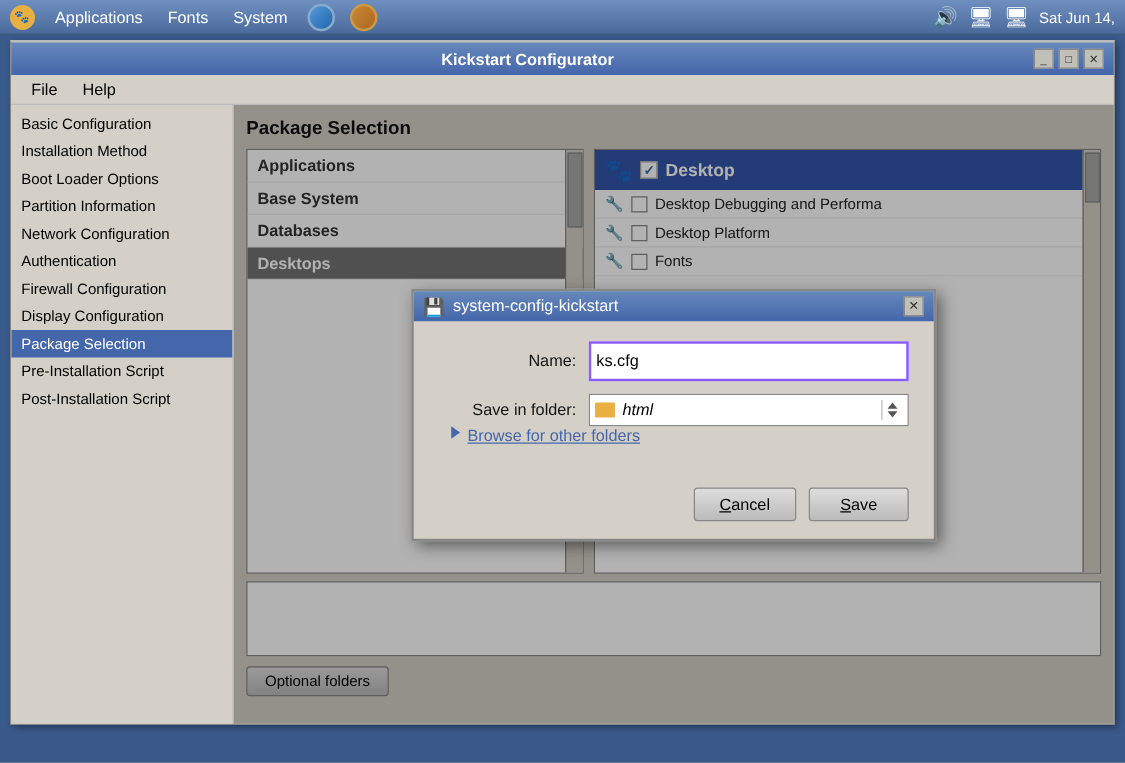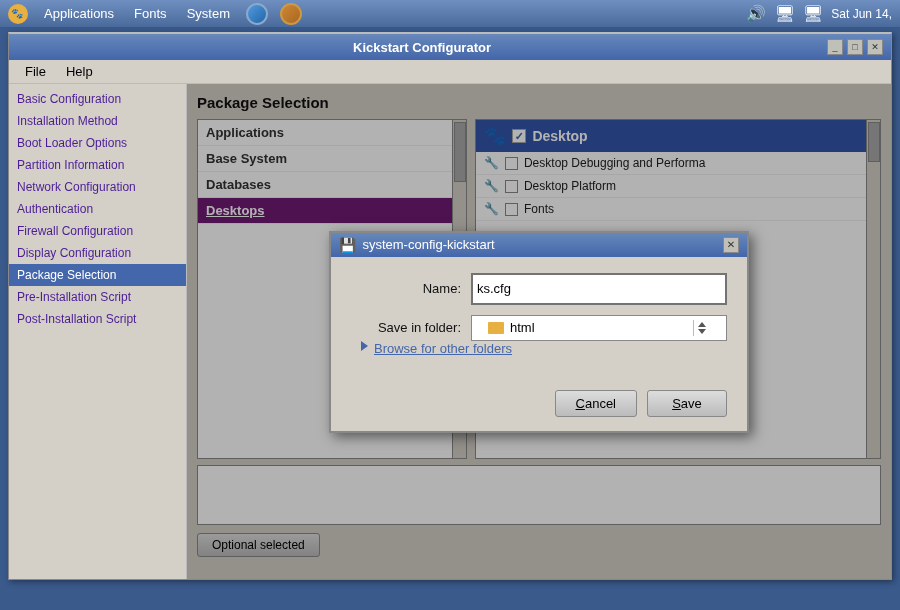--- a/index.html
+++ b/index.html
@@ -107,21 +107,21 @@
       width: 178px;
       background: #d4d0c8;
       border-right: 1px solid #bbb;
       padding: 4px 0;
       overflow-y: auto;
     }
     .sidebar-item {
       padding: 4px 8px;
       cursor: pointer;
       font-size: 12px;
-      color: #4c1d95;
+      color: #000000;
     }
     .sidebar-item.active {
       background: #4466aa;
       color: white;
     }
 
     
     .content-area {
       flex: 1;
       padding: 10px;
@@ -166,23 +166,22 @@
       margin-top: 2px;
     }
     .pkg-list-item {
       padding: 5px 8px;
       font-size: 13px;
       border-bottom: 1px solid #eee;
       font-weight: bold;
       color: #333;
     }
     .pkg-list-item.selected {
-      background: #701a75;
+      background: #737373;
       color: white;
-      text-decoration: underline;
     }
 
     
     .pkg-detail-panel {
       flex: 1;
       border: 1px solid #888;
       background: white;
       position: relative;
       overflow: hidden;
     }
@@ -309,42 +308,43 @@
     }
     .dialog-label {
       width: 110px;
       font-size: 13px;
       color: #111;
       text-align: right;
     }
     .dialog-input {
       flex: 1;
       height: 32px;
-      border: 2px solid #737373;
+      border: 2px solid #8b5cf6;
       background: white;
       padding: 0 4px;
       font-size: 13px;
       outline: none;
     }
     .dialog-select-row {
       display: flex;
       align-items: center;
       gap: 10px;
       margin-bottom: 0;
     }
     .dialog-select {
       flex: 1;
       height: 26px;
       border: 1px solid #888;
       background: white;
       font-size: 13px;
-      padding: 0 16px;
+      padding: 0 4px;
       display: flex;
       align-items: center;
       position: relative;
+      font-style: italic;
     }
     .dialog-select-inner {
       flex: 1;
       display: flex;
       align-items: center;
       gap: 6px;
     }
     .folder-icon {
       width: 16px; height: 12px;
       background: #e8b040;
@@ -494,21 +494,21 @@
           </div>
           <div class="pkg-detail-scrollbar">
             <div class="pkg-detail-scroll-thumb"></div>
           </div>
         </div>
       </div>
 
       <div class="desc-box"></div>
 
       <div class="bottom-area">
-        <button class="opt-pkg-btn">Optional selected</button>
+        <button class="opt-pkg-btn">Optional folders</button>
       </div>
 
       <div class="modal-overlay">
         <div class="dialog">
 
           <div class="dialog-title-bar">
             <span style="font-size:14px;margin-right:6px;">💾</span>
             <span class="dialog-title-text">system-config-kickstart</span>
             <div class="dialog-close-btn">✕</div>
           </div>

